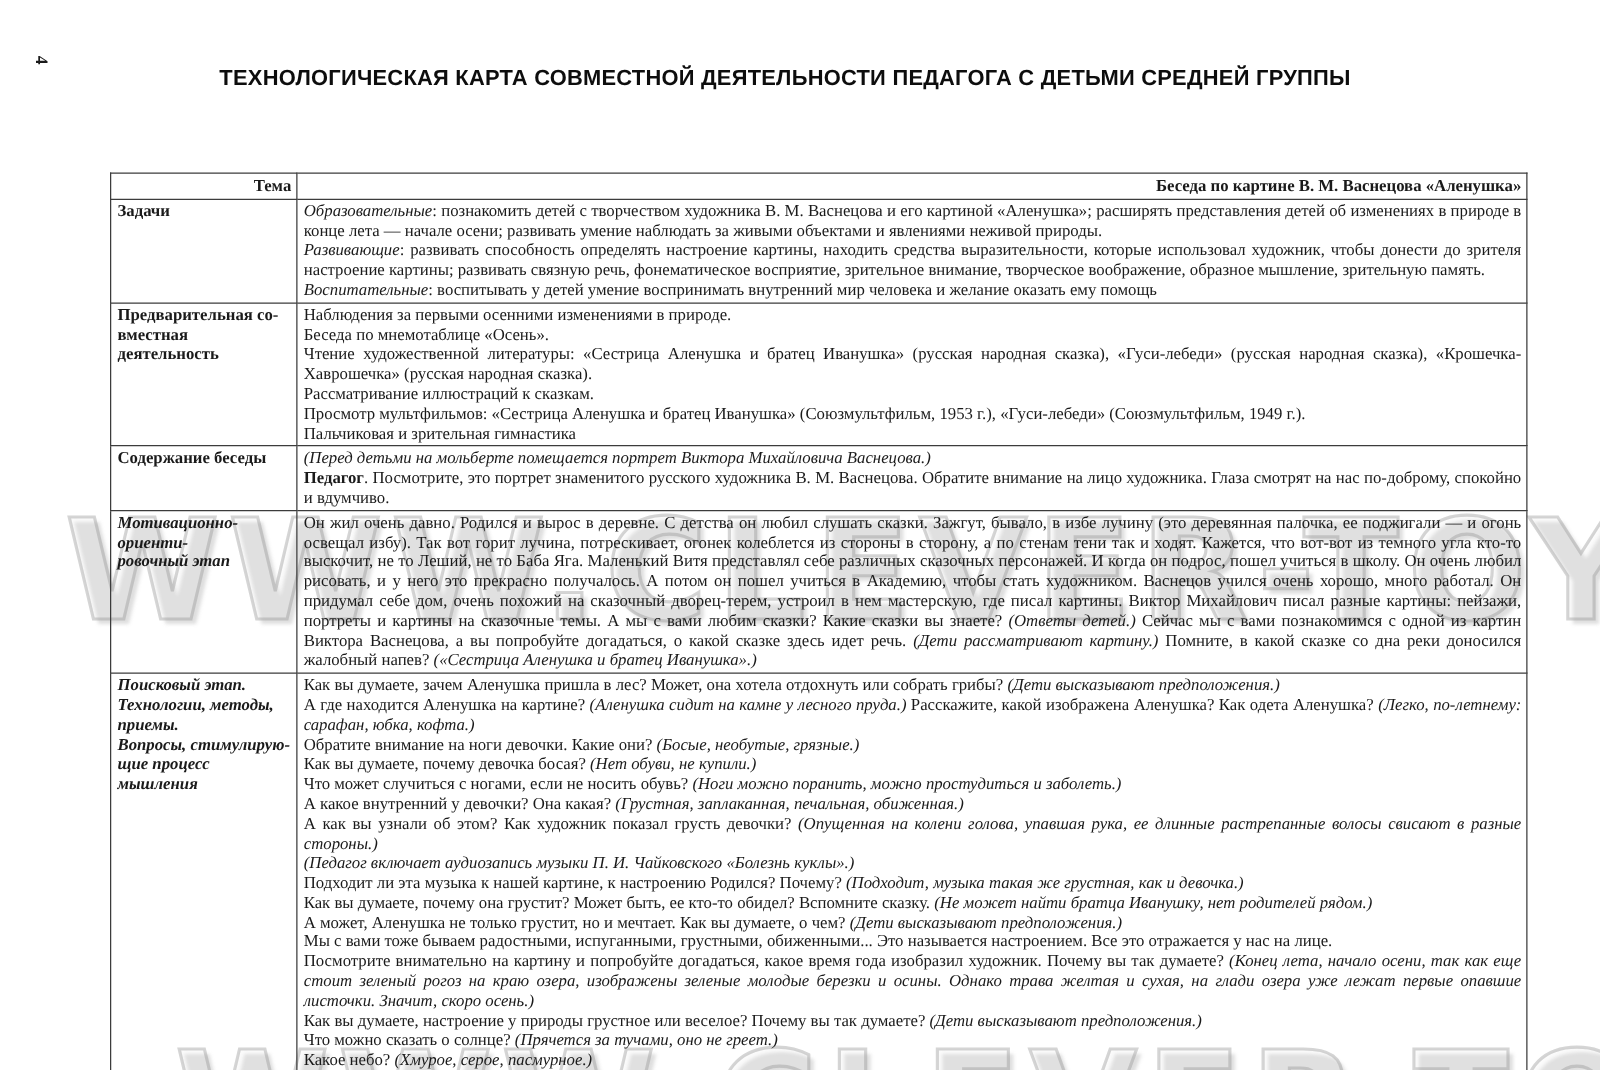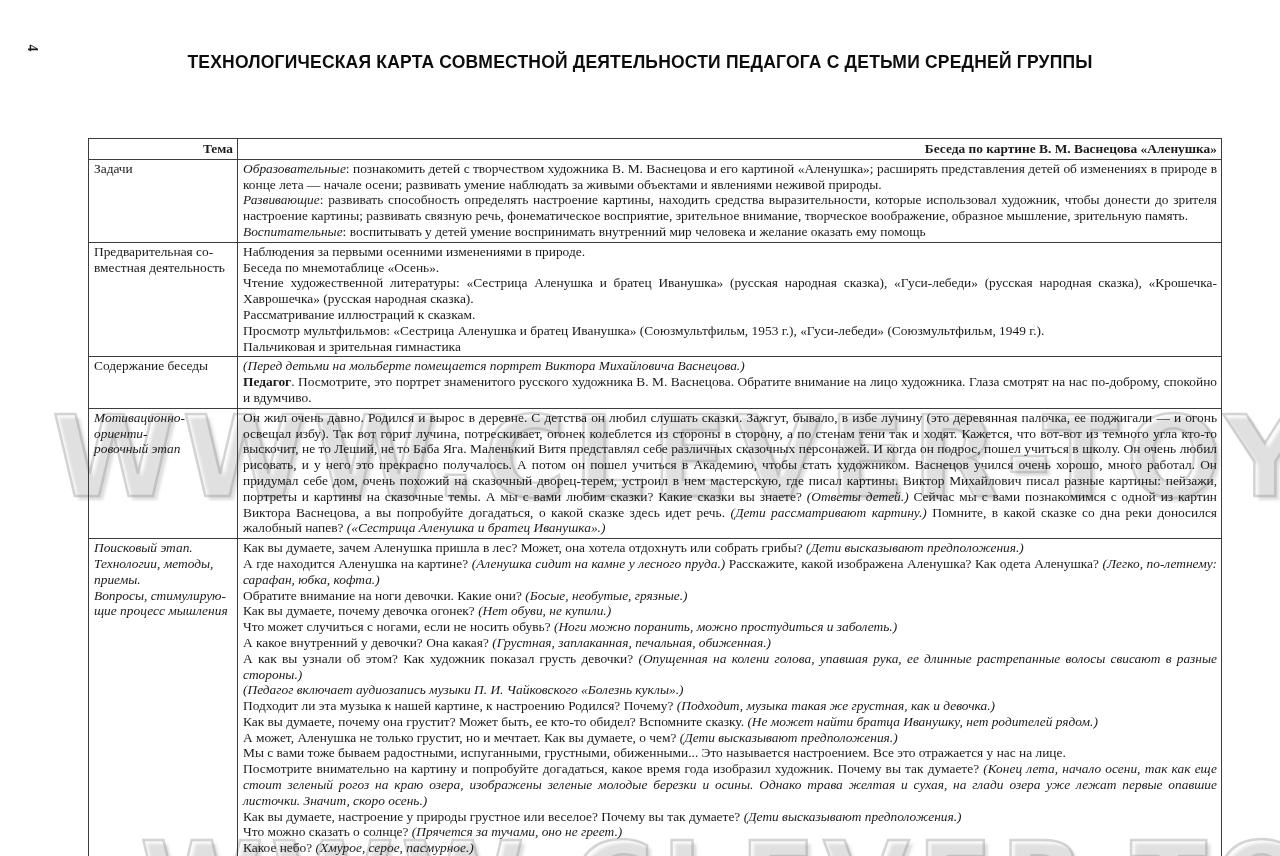--- a/index.html
+++ b/index.html
@@ -11,21 +11,21 @@
     position:relative;
     overflow:hidden;
   }
   .pagenum{
     position:absolute;top:40px;left:28px;
     font-family:"Liberation Serif",serif;
     font-size:14px;font-weight:bold;
     transform:rotate(90deg);
   }
   .doc-title{
-    position:absolute;top:52px;left:60px;width:1160px;
+    position:absolute;top:52px;left:48px;width:1160px;
     text-align:center;
     font-family:"Liberation Sans", sans-serif;
     font-weight:bold;font-size:17.5px;
     color:#0d0d0d;
     letter-spacing:.2px;
   }
   .wm{
     position:absolute;
     font-family:"DejaVu Sans", sans-serif;
     font-weight:800;
@@ -52,21 +52,21 @@
     font-size:13.4px;
     line-height:15.8px;
     padding:1px 4px 2px 5px;
   }
   .karta td.hdr{
     text-align:right;
     font-weight:bold;
     padding:2px 4px;
   }
   .theme-cell{
-    font-weight:normal;
+    font-weight:bold;
     padding-left:4px;
   }
   .theme-cell.it{font-style:italic;}
   .content-cell .para{
     text-align:justify;
     margin:0;
   }
   .content-cell .i{font-style:italic;}
   .content-cell .b{font-weight:bold;}
 </style>
@@ -121,21 +121,21 @@
         <td class="content-cell">
           <div class="para"><span>Он жил очень давно. Родился и вырос в деревне. С детства он любил слушать сказки. Зажгут, бывало, в избе лучину (это деревянная палочка, ее поджигали — и огонь освещал избу). Так вот горит лучина, потрескивает, огонек колеблется из стороны в сторону, а по стенам тени так и ходят. Кажется, что вот-вот из темного угла кто-то выскочит, не то Леший, не то Баба Яга. Маленький Витя представлял себе различных сказочных персонажей. И когда он подрос, пошел учиться в школу. Он очень любил рисовать, и у него это прекрасно получалось. А потом он пошел учиться в Академию, чтобы стать художником. Васнецов учился очень хорошо, много работал. Он придумал себе дом, очень похожий на сказочный дворец-терем, устроил в нем мастерскую, где писал картины. Виктор Михайлович писал разные картины: пейзажи, портреты и картины на сказочные темы. А мы с вами любим сказки? Какие сказки вы знаете? </span><span class="i">(Ответы детей.)</span><span> Сейчас мы с вами познакомимся с одной из картин Виктора Васнецова, а вы попробуйте догадаться, о какой сказке здесь идет речь. </span><span class="i">(Дети рассматривают картину.)</span><span> Помните, в какой сказке со дна реки доносился жалобный напев? </span><span class="i">(«Сестрица Аленушка и братец Иванушка».)</span></div>
         </td>
       </tr>
       <tr>
         <td class="theme-cell it">Поисковый этап.<br>Технологии, методы,<br>приемы.<br>Вопросы, стимулирую-<br>щие процесс мышления</td>
         <td class="content-cell">
           <div class="para"><span>Как вы думаете, зачем Аленушка пришла в лес? Может, она хотела отдохнуть или собрать грибы? </span><span class="i">(Дети высказывают предположения.)</span></div>
           <div class="para"><span>А где находится Аленушка на картине? </span><span class="i">(Аленушка сидит на камне у лесного пруда.)</span><span> Расскажите, какой изображена Аленушка? Как одета Аленушка? </span><span class="i">(Легко, по-летнему: сарафан, юбка, кофта.)</span></div>
           <div class="para"><span>Обратите внимание на ноги девочки. Какие они? </span><span class="i">(Босые, необутые, грязные.)</span></div>
-          <div class="para"><span>Как вы думаете, почему девочка огонек? </span><span class="i">(Нет обуви, не купили.)</span></div>
+          <div class="para"><span>Как вы думаете, почему девочка босая? </span><span class="i">(Нет обуви, не купили.)</span></div>
           <div class="para"><span>Что может случиться с ногами, если не носить обувь? </span><span class="i">(Ноги можно поранить, можно простудиться и заболеть.)</span></div>
           <div class="para"><span>А какое внутренний у девочки? Она какая? </span><span class="i">(Грустная, заплаканная, печальная, обиженная.)</span></div>
           <div class="para"><span>А как вы узнали об этом? Как художник показал грусть девочки? </span><span class="i">(Опущенная на колени голова, упавшая рука, ее длинные растрепанные волосы свисают в разные стороны.)</span></div>
           <div class="para"><span class="i">(Педагог включает аудиозапись музыки П. И. Чайковского «Болезнь куклы».)</span></div>
           <div class="para"><span>Подходит ли эта музыка к нашей картине, к настроению Родился? Почему? </span><span class="i">(Подходит, музыка такая же грустная, как и девочка.)</span></div>
           <div class="para"><span>Как вы думаете, почему она грустит? Может быть, ее кто-то обидел? Вспомните сказку. </span><span class="i">(Не может найти братца Иванушку, нет родителей рядом.)</span></div>
           <div class="para"><span>А может, Аленушка не только грустит, но и мечтает. Как вы думаете, о чем? </span><span class="i">(Дети высказывают предположения.)</span></div>
           <div class="para"><span>Мы с вами тоже бываем радостными, испуганными, грустными, обиженными... Это называется настроением. Все это отражается у нас на лице.</span></div>
           <div class="para"><span>Посмотрите внимательно на картину и попробуйте догадаться, какое время года изобразил художник. Почему вы так думаете? </span><span class="i">(Конец лета, начало осени, так как еще стоит зеленый рогоз на краю озера, изображены зеленые молодые березки и осины. Однако трава желтая и сухая, на глади озера уже лежат первые опавшие листочки. Значит, скоро осень.)</span></div>
           <div class="para"><span>Как вы думаете, настроение у природы грустное или веселое? Почему вы так думаете? </span><span class="i">(Дети высказывают предположения.)</span></div>

